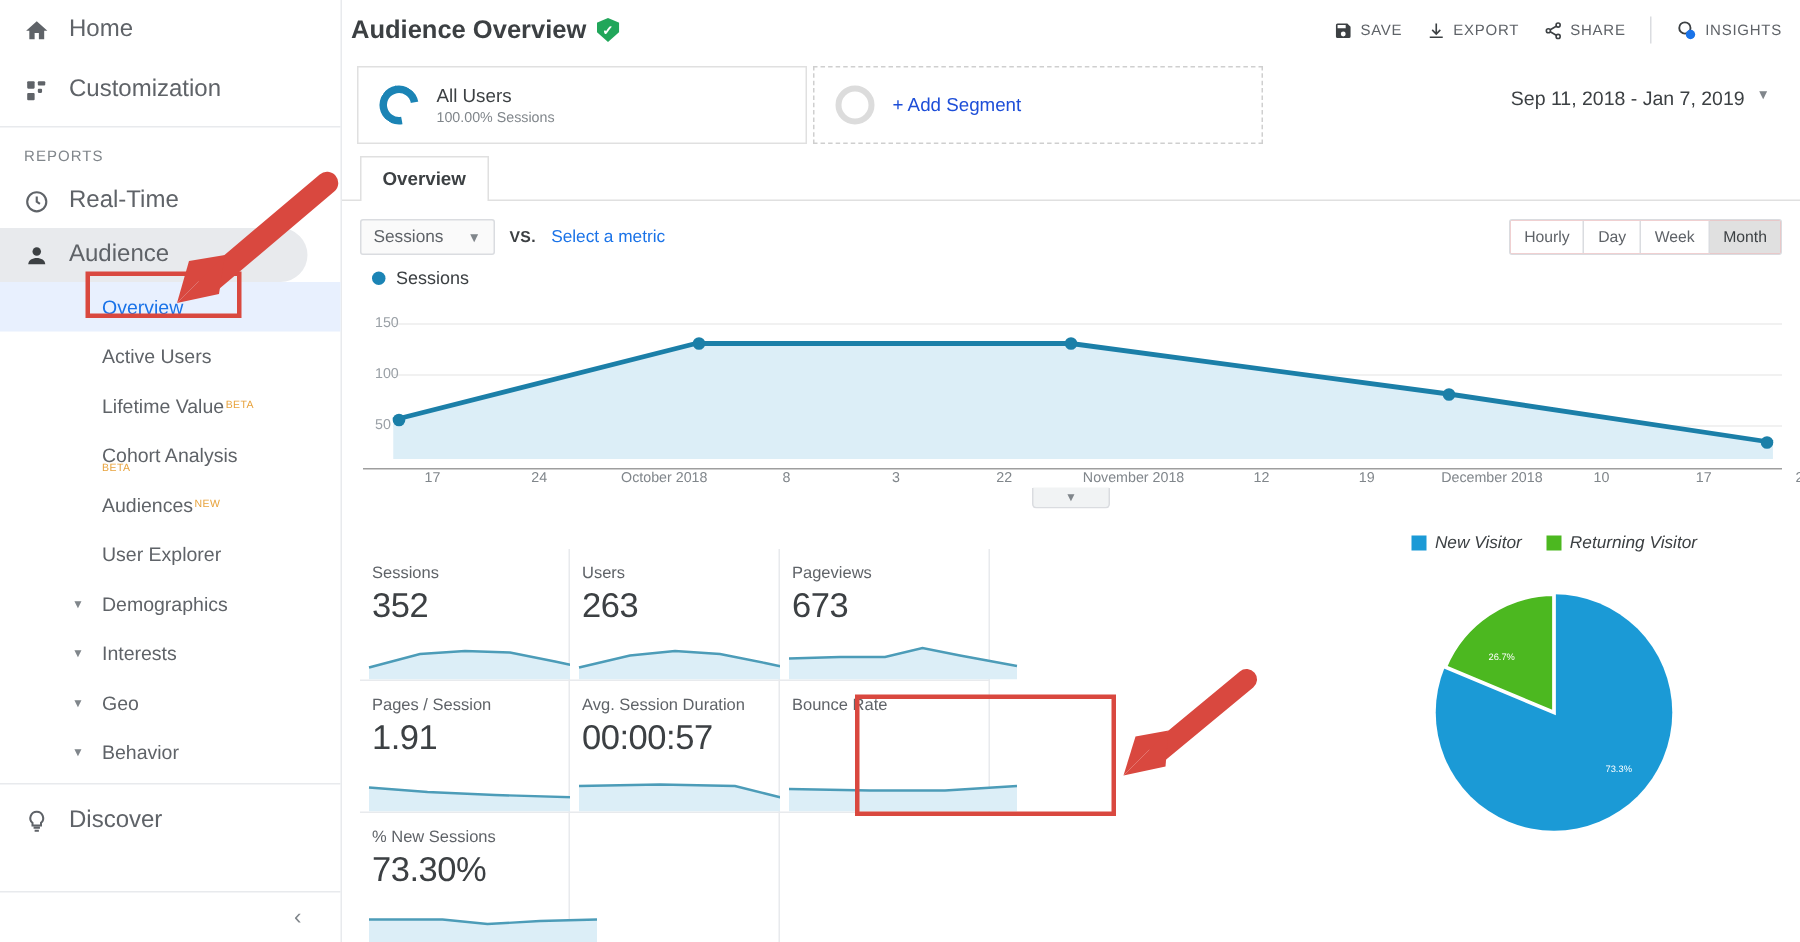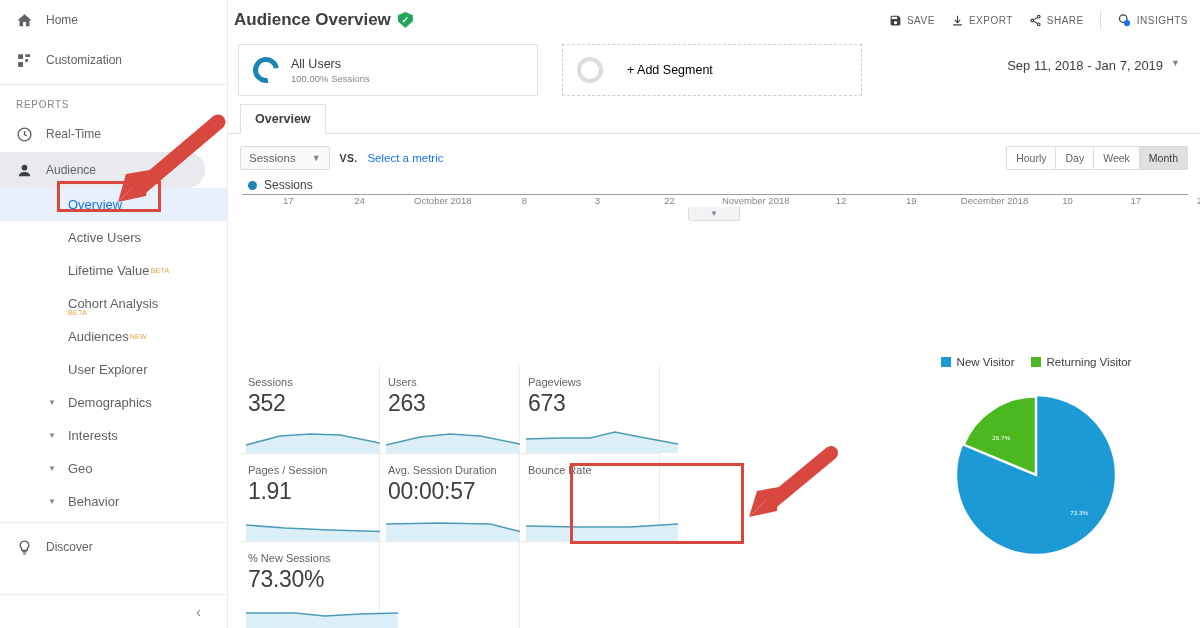--- a/index.html
+++ b/index.html
@@ -11,21 +11,21 @@
   #app { position: relative; width: 1200px; height: 628px; display: flex; }
 
   
   .sidebar {
     width: 228px; height: 628px; background: #fff;
     border-right: 1px solid #e8eaed;
     position: relative; flex: 0 0 228px;
   }
   .nav-row {
     display: flex; align-items: center; height: 36px;
-    padding-left: 16px; font-size: 12px; color: #5f6368;
+    padding-left: 16px; font-size: 16px; color: #5f6368;
     position: relative;
   }
   .nav-row .ic { width: 30px; display: flex; align-items: center; }
   .nav-row .lbl { white-space: nowrap; }
   .nav-row.top { height: 40px; }
   .pill-hl {
     background: #e8eaed;
     border-radius: 0 18px 18px 0;
     margin-right: 22px;
   }
@@ -76,38 +76,38 @@
   }
   .top-actions {
     margin-left: auto; display: flex; align-items: center; gap: 16px;
     font-size: 10px; color: #5f6368; letter-spacing: .5px;
   }
   .act { display: flex; align-items: center; gap: 5px; }
   .act svg { display: block; }
   .vsep { width: 1px; height: 18px; background: #dadce0; }
 
   
-  .segbar { display: flex; padding: 4px 10px 0 10px; gap: 24px; position: relative; }
+  .segbar { display: flex; padding: 4px 10px 0 10px; gap: 4px; position: relative; }
   .seg-card {
     width: 300px; height: 52px; border: 1px solid #e0e0e0; background: #fff;
     display: flex; align-items: center; padding: 0 14px; gap: 12px;
   }
   .seg-card.dashed { border: 1px dashed #cfcfcf; }
   .donut {
     width: 26px; height: 26px; border-radius: 50%;
     border: 5px solid #1b84b5; border-right-color: transparent;
     transform: rotate(35deg);
   }
   .circle-empty {
     width: 26px; height: 26px; border-radius: 50%;
     border: 4px solid #dcdcdc;
   }
   .seg-title { font-size: 12.5px; color: #3c4043; line-height: 1.35; }
   .seg-sub { font-size: 9.5px; color: #80868b; }
-  .add-seg { font-size: 12.5px; color: #000000; margin-left: 12px; }
+  .add-seg { font-size: 12.5px; color: #1d4ed8; }
   .daterange {
     margin-left: auto; display: flex; align-items: flex-start; gap: 8px;
     font-size: 13px; color: #3c4043; padding-right: 10px; padding-top: 14px;
   }
   .caret-dn { font-size: 9px; color: #80868b; }
 
   
   .tabrow { padding: 8px 0 0 12px; position: relative; }
   .tab {
     display: inline-block; border: 1px solid #e0e0e0; border-bottom: none;
@@ -180,21 +180,21 @@
   .mcard:last-child { }
   .m-label { font-size: 11px; color: #5f6368; }
   .m-value { font-size: 23px; color: #3c4043; margin-top: 2px; letter-spacing: -.3px; }
   .spark { position: absolute; left: 0; bottom: 0; width: 164px; height: 30px; }
   .spark svg { display: block; width: 100%; height: 100%; }
 
   
   .pie-area { position: absolute; right: 14px; top: 356px; width: 300px; }
   .pie-legend {
     display: flex; align-items: center; justify-content: center; gap: 16px;
-    font-size: 11.5px; color: #3c4043; margin-bottom: 24px;
+    font-size: 11.5px; color: #3c4043; margin-bottom: 24px; font-style: italic;
   }
   .lg { display: flex; align-items: center; gap: 6px; }
   .sw { width: 10px; height: 10px; }
   .sw.blue { background: #1b9ad6; }
   .sw.green { background: #4cb820; }
   .pie-holder { display: flex; justify-content: center; }
   .pie-lbl { font-size: 7.5px; fill: #fff; }
 
   
   .anno-box {
@@ -395,20 +395,39 @@
         <div class="gran">Day</div>
         <div class="gran">Week</div>
         <div class="gran active">Month</div>
       </div>
     </div>
 
     <div class="chart-wrap">
       <div class="chart-legend">
         <span class="dot-blue"></span>
         <span>Sessions</span>
+      </div>
+      <div class="linechart">
+        <svg viewBox="0 0 940 118" preserveAspectRatio="none">
+          <line x1="22" y1="22" x2="940" y2="22" stroke="#ececec" stroke-width="1"></line>
+          <line x1="22" y1="56" x2="940" y2="56" stroke="#ececec" stroke-width="1"></line>
+          <line x1="22" y1="90" x2="940" y2="90" stroke="#ececec" stroke-width="1"></line>
+          <path d="M22,86 L222,35 L470,35 L722,69 L934,101 L934,112 L22,112 Z" fill="#dceef7"></path>
+          <polyline points="22,86 222,35 470,35 722,69 934,101" fill="none" stroke="#1b7fa8" stroke-width="3.2" stroke-linejoin="round"></polyline>
+        </svg>
+        <svg style="position:absolute;left:0;top:0;width:100%;height:100%" viewBox="0 0 940 118">
+          <circle cx="22" cy="86" r="4.2" fill="#1b7fa8"></circle>
+          <circle cx="222" cy="35" r="4.2" fill="#1b7fa8"></circle>
+          <circle cx="470" cy="35" r="4.2" fill="#1b7fa8"></circle>
+          <circle cx="722" cy="69" r="4.2" fill="#1b7fa8"></circle>
+          <circle cx="934" cy="101" r="4.2" fill="#1b7fa8"></circle>
+        </svg>
+        <div class="ylab" style="top:16px">150</div>
+        <div class="ylab" style="top:50px">100</div>
+        <div class="ylab" style="top:84px">50</div>
       </div>
       <div style="height:1px;background:#9e9e9e;margin:0 0 0 2px"></div>
       <div class="xaxis">
         <span class="xtick" style="left:5.1%">17</span>
         <span class="xtick" style="left:12.6%">24</span>
         <span class="xtick" style="left:21.4%">October 2018</span>
         <span class="xtick" style="left:30.0%">8</span>
         <span class="xtick" style="left:37.7%">3</span>
         <span class="xtick" style="left:45.3%">22</span>
         <span class="xtick" style="left:54.4%">November 2018</span>

